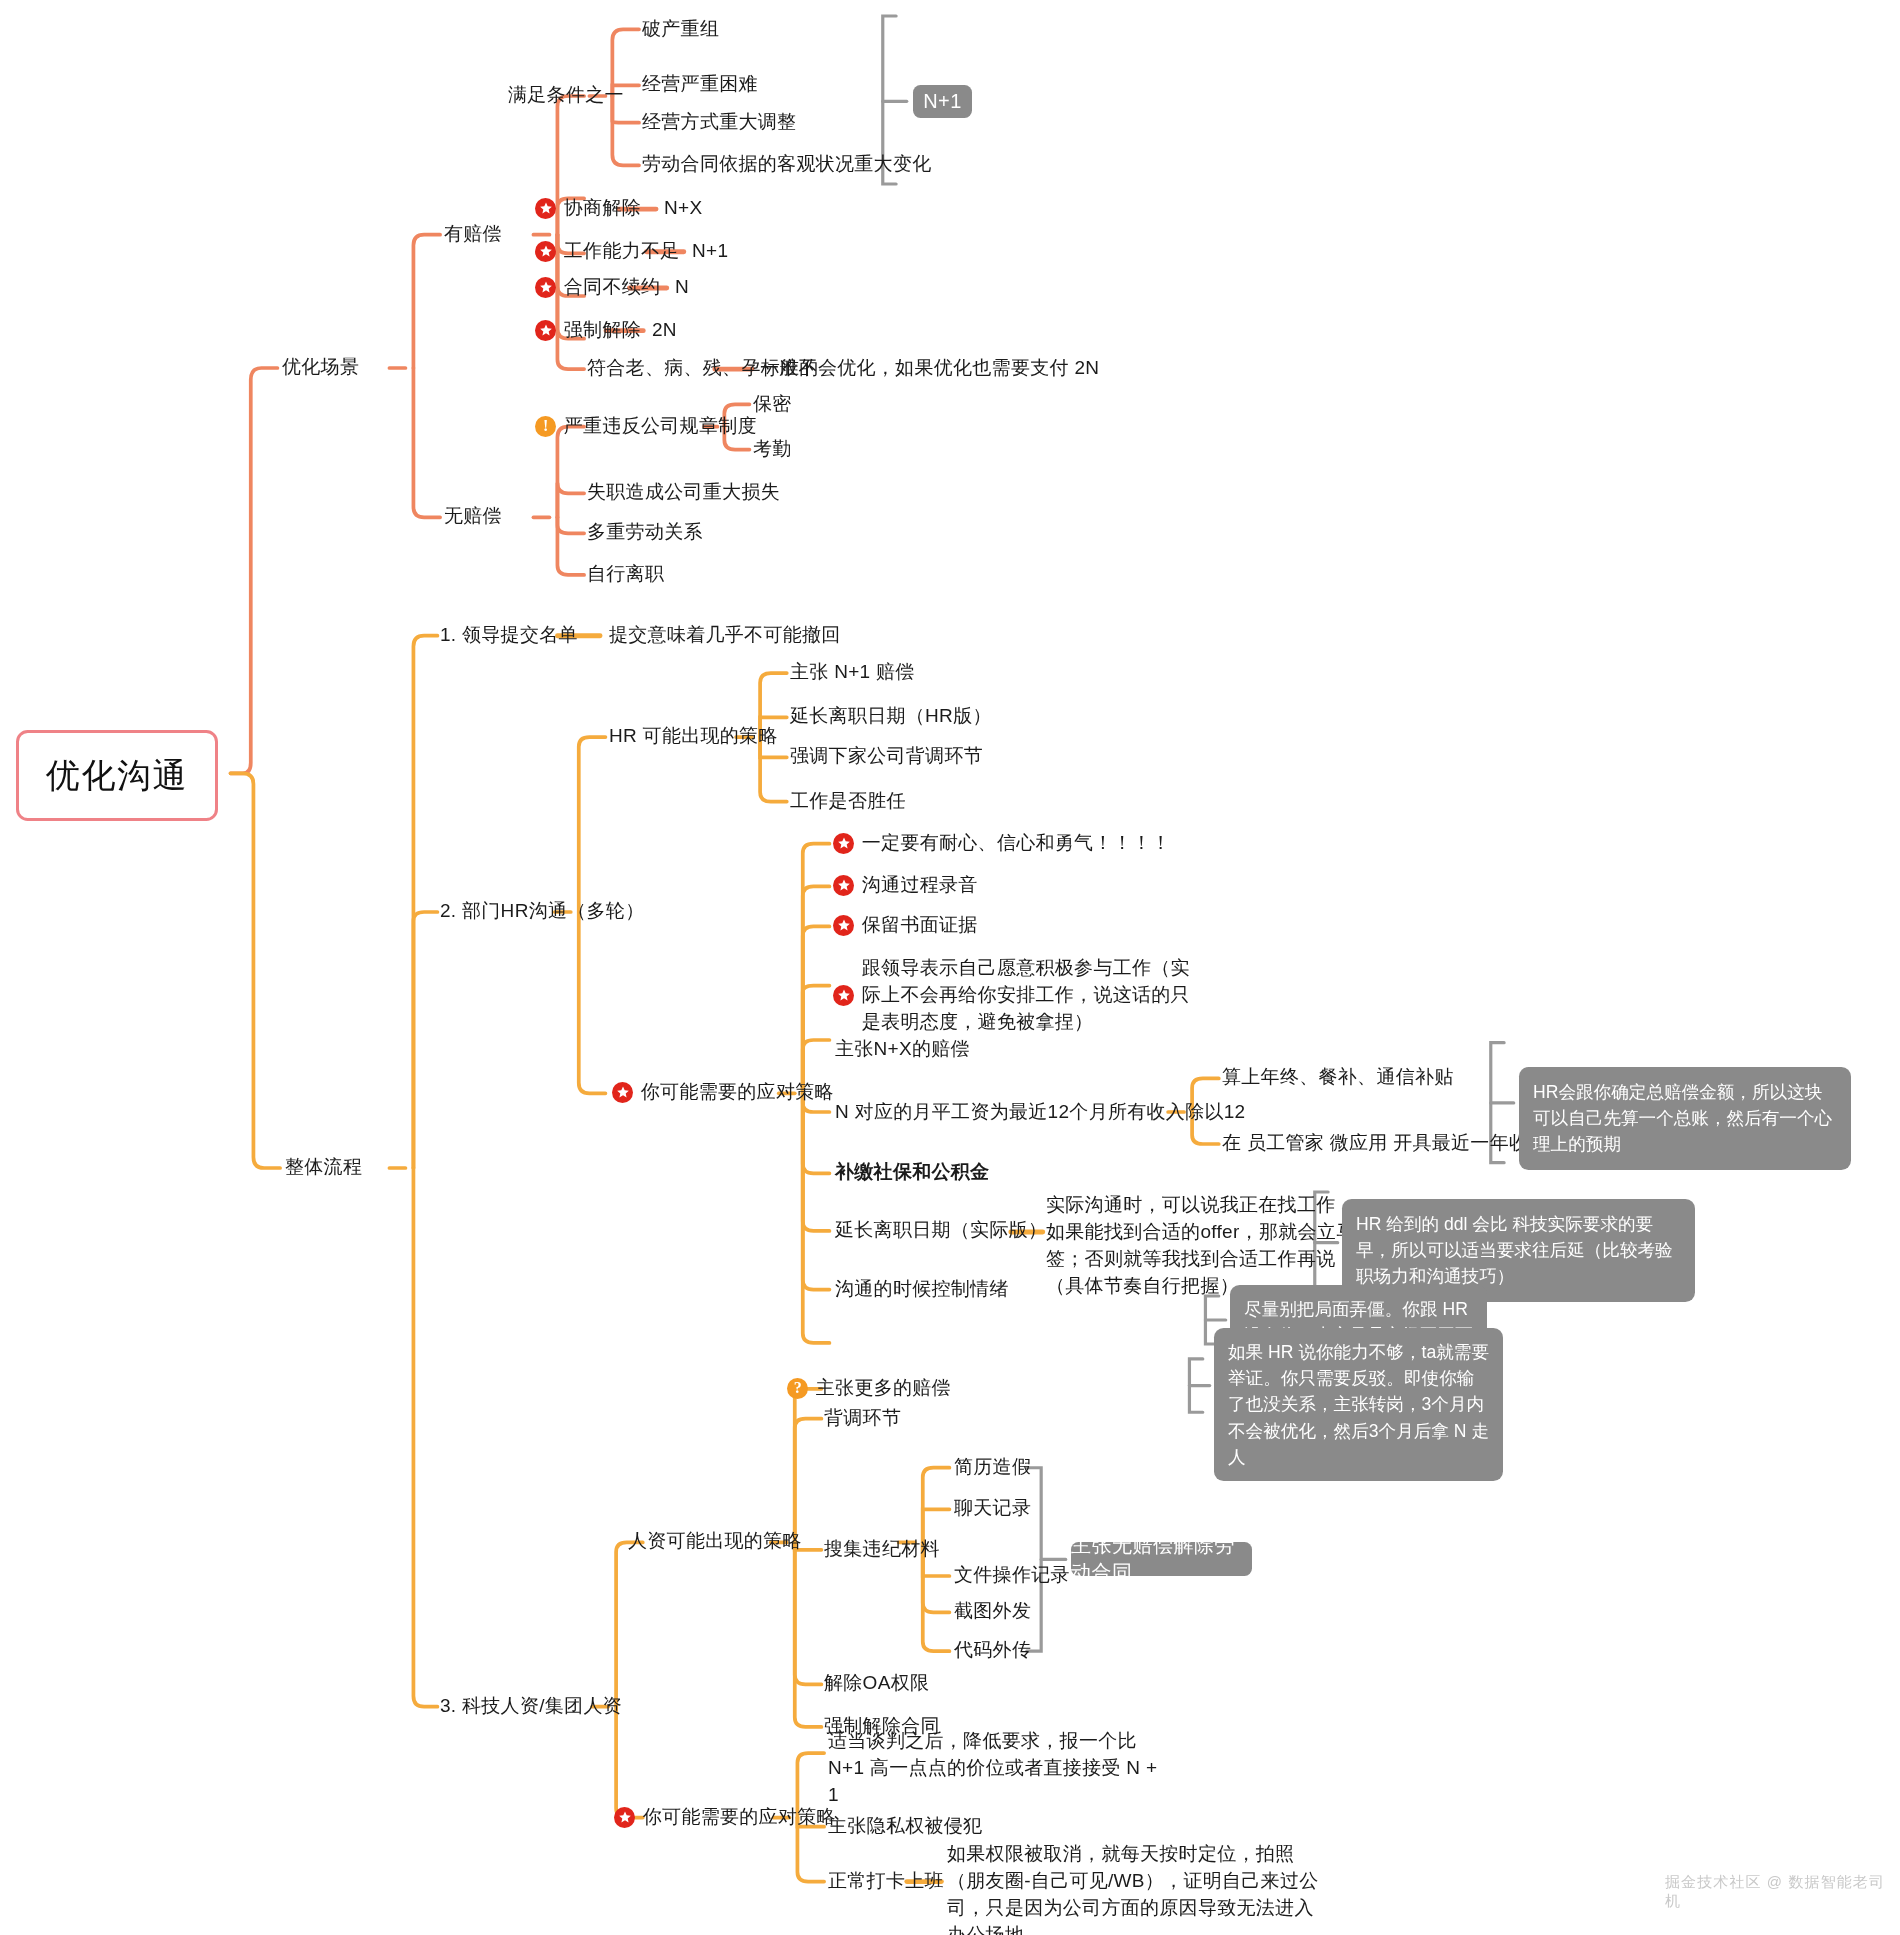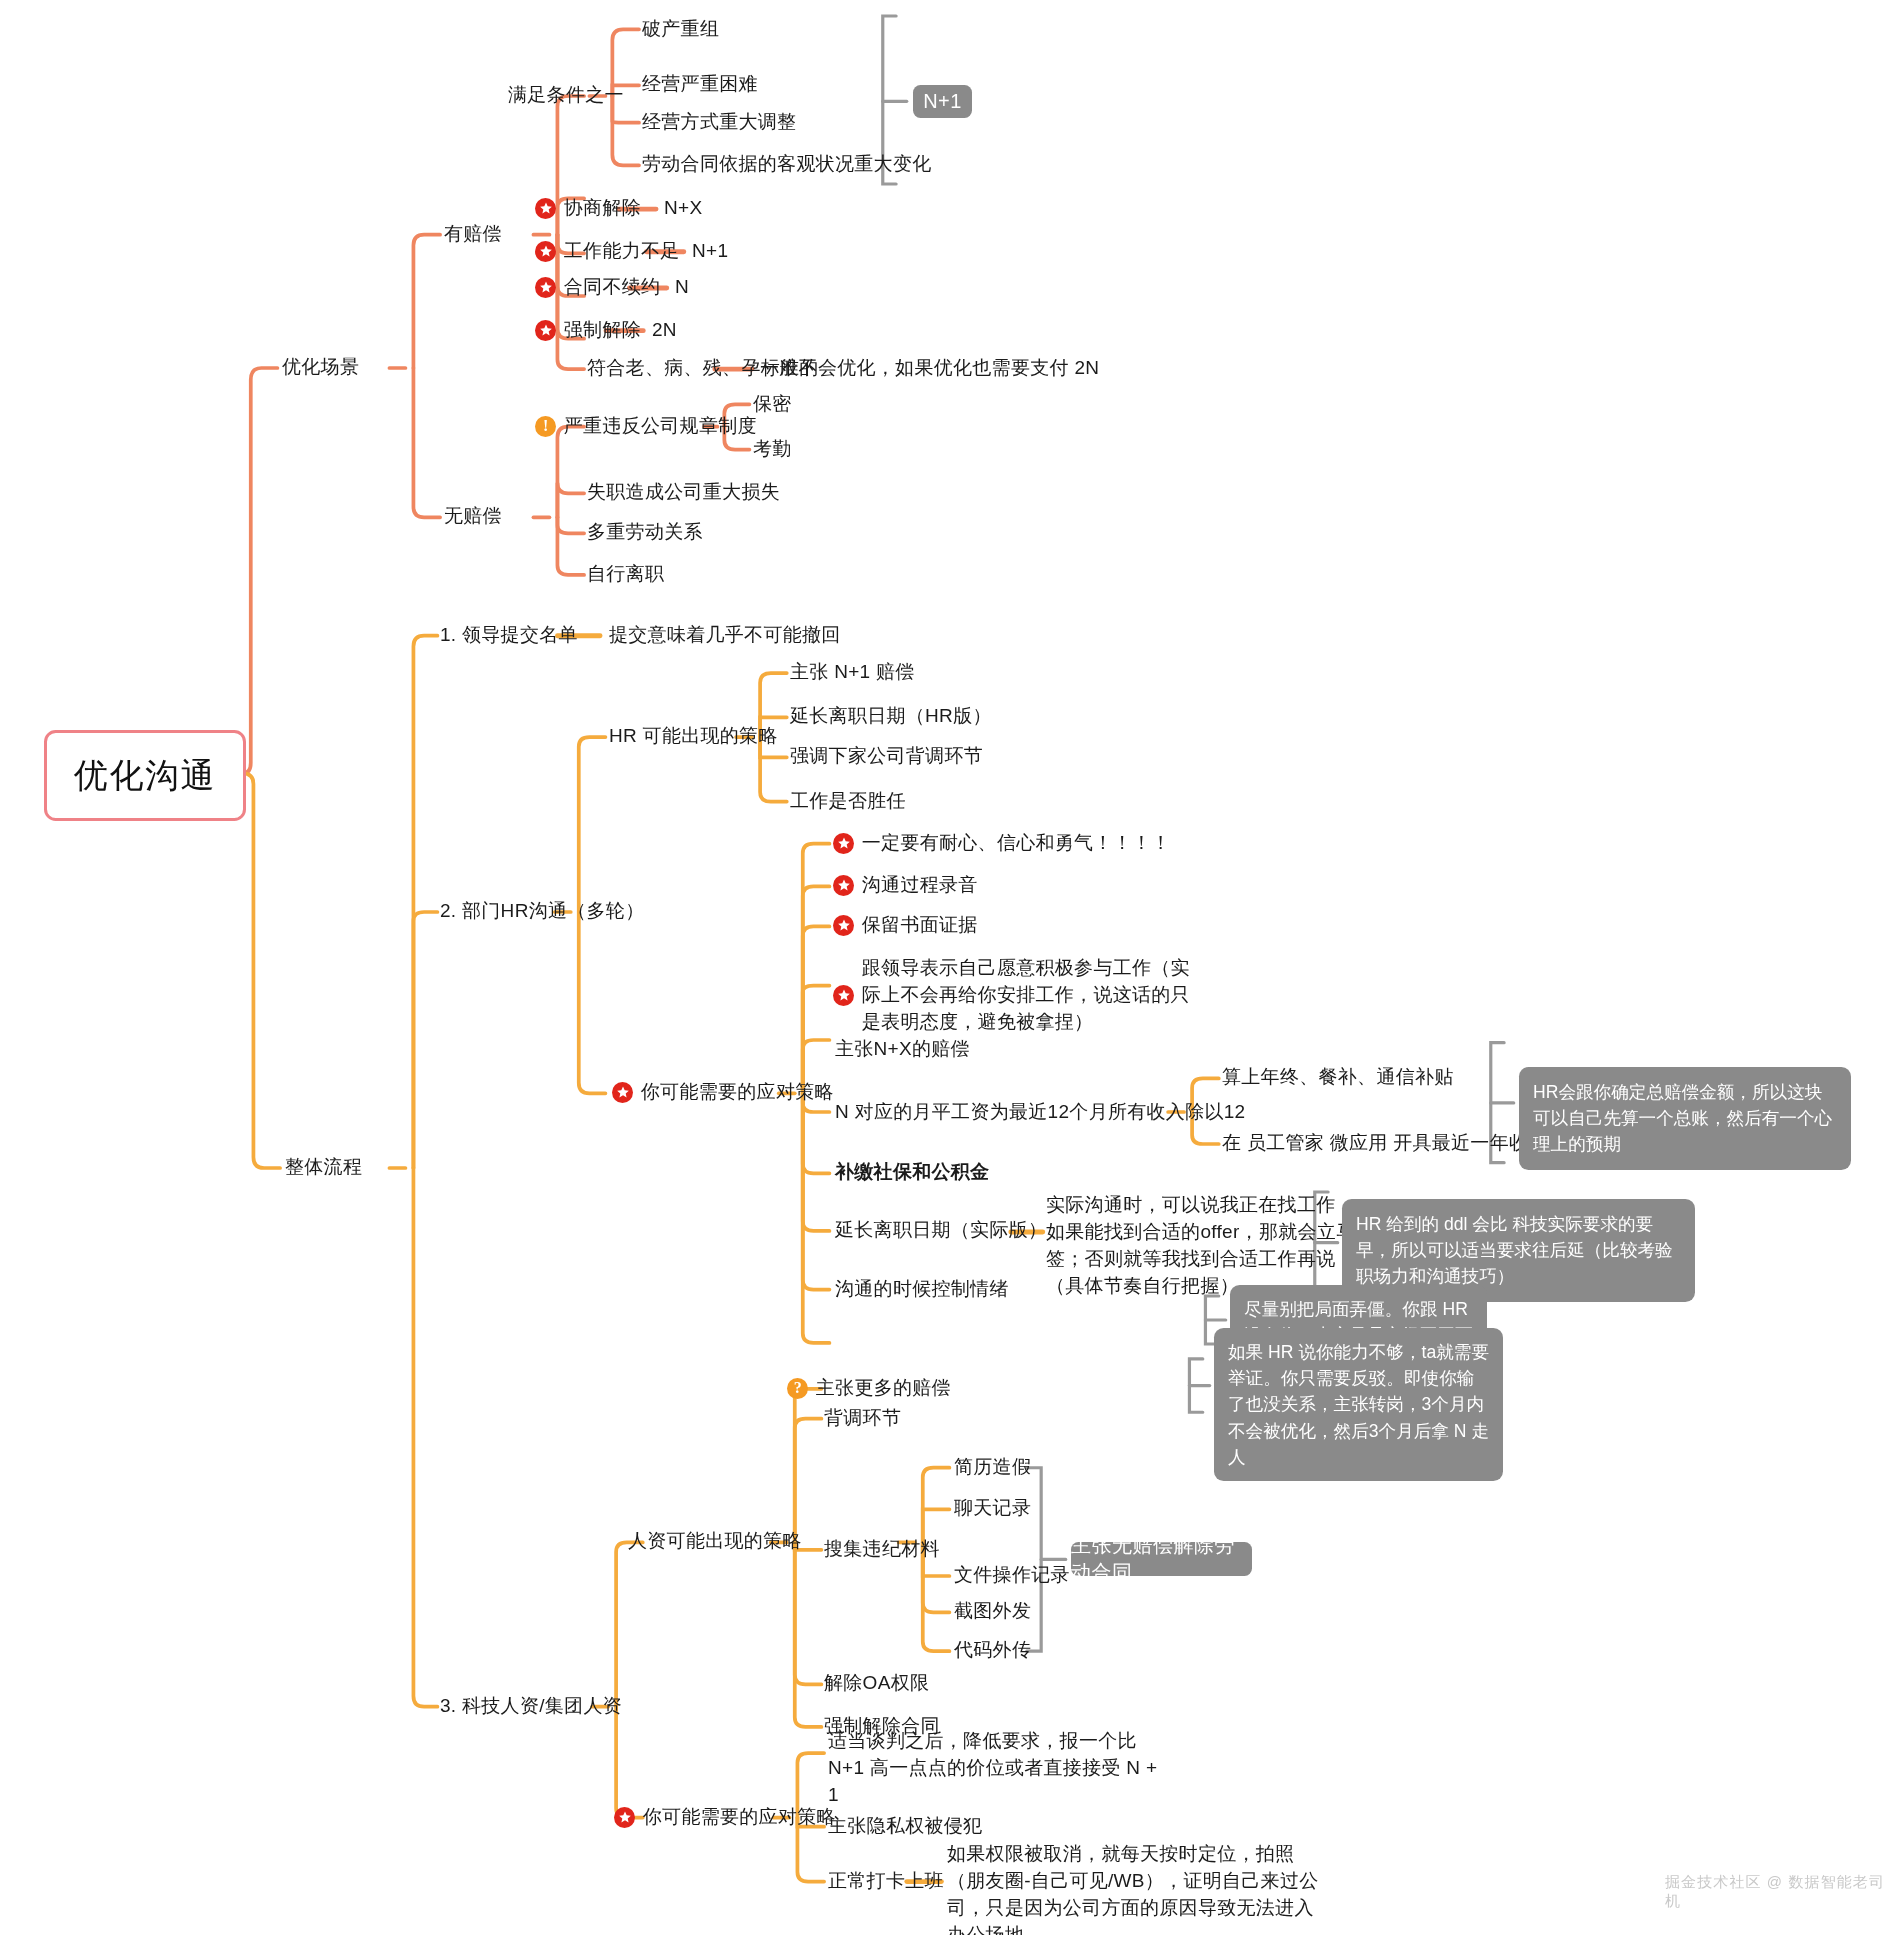--- a/index.html
+++ b/index.html
@@ -150,21 +150,21 @@
       <path d="M 2465 2330 L 2508 2330"></path>
       <path d="M 2285 2430 L 2260 2430 L 2260 2520 L 2285 2520"></path>
       <path d="M 2260 2475 L 2298 2475"></path>
       <path d="M 2255 2548 L 2230 2548 L 2230 2648 L 2255 2648"></path>
       <path d="M 2230 2598 L 2268 2598"></path>
       <path d="M 1925 2752 L 1952 2752 L 1952 3096 L 1925 3096"></path>
       <path d="M 1952 2924 L 1998 2924"></path>
     </g>
   </svg>
 
-  <div class="root" style="left:44px;top:730px;width:196px;height:85px;">
+  <div class="root" style="left:16px;top:730px;width:196px;height:85px;">
     <span class="txt">优化沟通</span>
   </div>
 
   <div class="node" style="left:282px;top:354px;">
     <span class="txt">优化场景</span>
   </div>
 
   <div class="node" style="left:444px;top:221px;">
     <span class="txt">有赔偿</span>
   </div>

